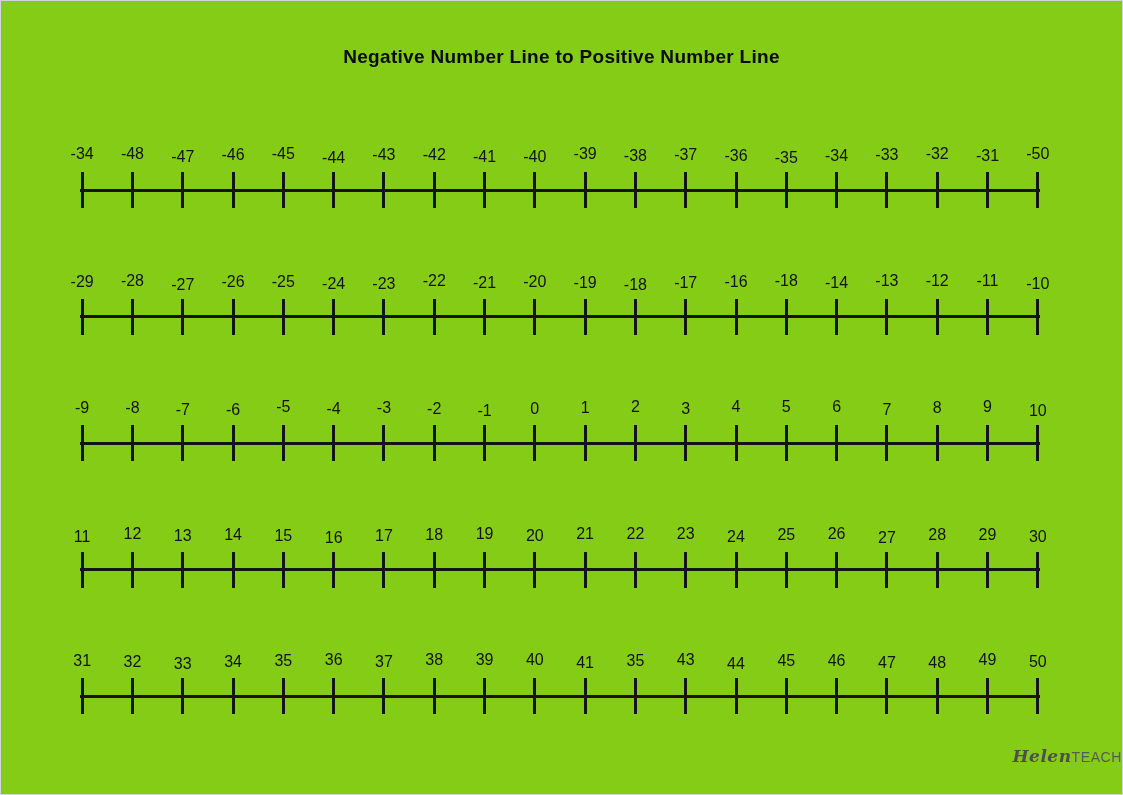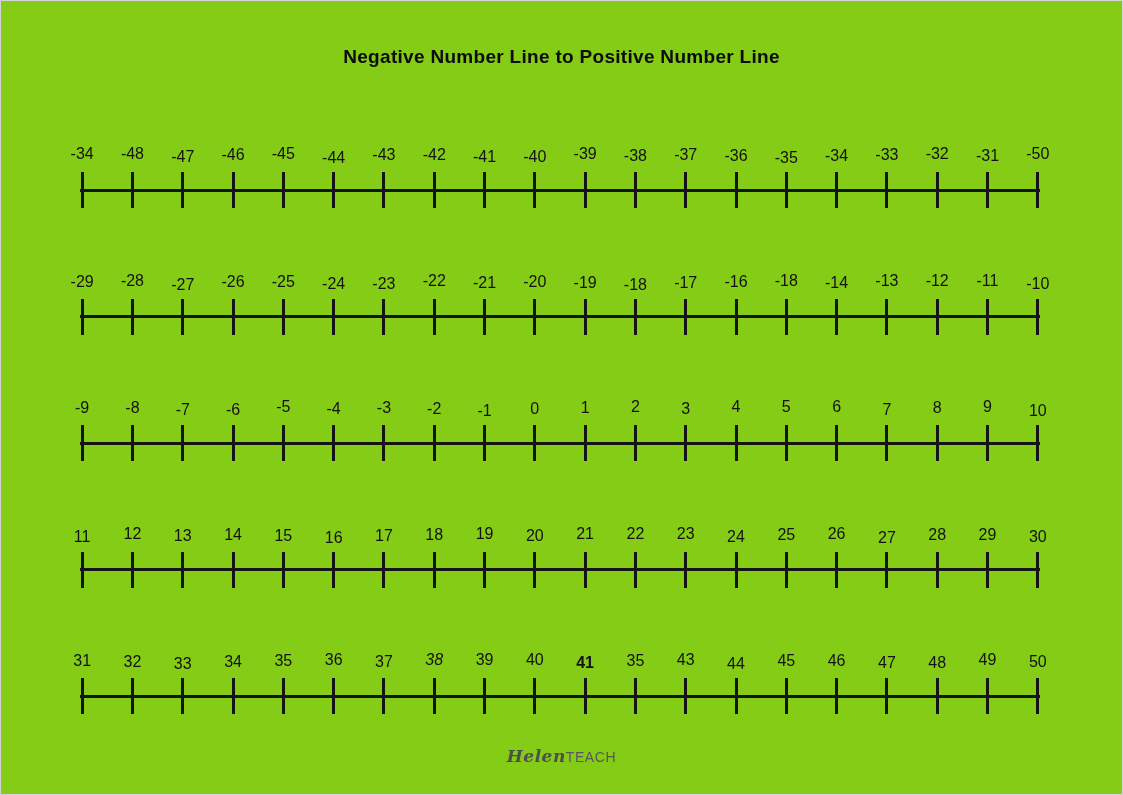--- a/index.html
+++ b/index.html
@@ -81,21 +81,21 @@
   .tick {
     width: 3px;
     height: 36px;
     background: #141414;
   }
   .footer {
     position: absolute;
     top: 745px;
     left: 0;
     right: 0;
-    text-align: center;
+    text-align: right;
     white-space: nowrap;
   }
   .brand-script {
     font-family: "DejaVu Serif", serif;
     font-style: italic;
     font-weight: 700;
     font-size: 17px;
     color: #4e4e4e;
     letter-spacing: 0.5px;
   }
@@ -465,24 +465,24 @@
       </div>
       <div class="nl-row" style="top: 649px;">
         <div class="nl-labels">
           <span class="nl-label" style="transform: translateY(1px);">31</span>
           <span class="nl-label" style="transform: translateY(2px);">32</span>
           <span class="nl-label" style="transform: translateY(4px);">33</span>
           <span class="nl-label" style="transform: translateY(2px);">34</span>
           <span class="nl-label" style="transform: translateY(1px);">35</span>
           <span class="nl-label" style="transform: translateY(0px);">36</span>
           <span class="nl-label" style="transform: translateY(2px);">37</span>
-          <span class="nl-label" style="transform: translateY(0px); font-style: italic;">38</span>
+          <span class="nl-label" style="transform: translateY(0px);">38</span>
           <span class="nl-label" style="transform: translateY(0px);">39</span>
           <span class="nl-label" style="transform: translateY(0px);">40</span>
-          <span class="nl-label" style="transform: translateY(3px); font-weight: bold;">41</span>
+          <span class="nl-label" style="transform: translateY(3px);">41</span>
           <span class="nl-label" style="transform: translateY(1px);">35</span>
           <span class="nl-label" style="transform: translateY(0px);">43</span>
           <span class="nl-label" style="transform: translateY(4px);">44</span>
           <span class="nl-label" style="transform: translateY(1px);">45</span>
           <span class="nl-label" style="transform: translateY(1px);">46</span>
           <span class="nl-label" style="transform: translateY(3px);">47</span>
           <span class="nl-label" style="transform: translateY(3px);">48</span>
           <span class="nl-label" style="transform: translateY(0px);">49</span>
           <span class="nl-label" style="transform: translateY(2px);">50</span>
         </div>

